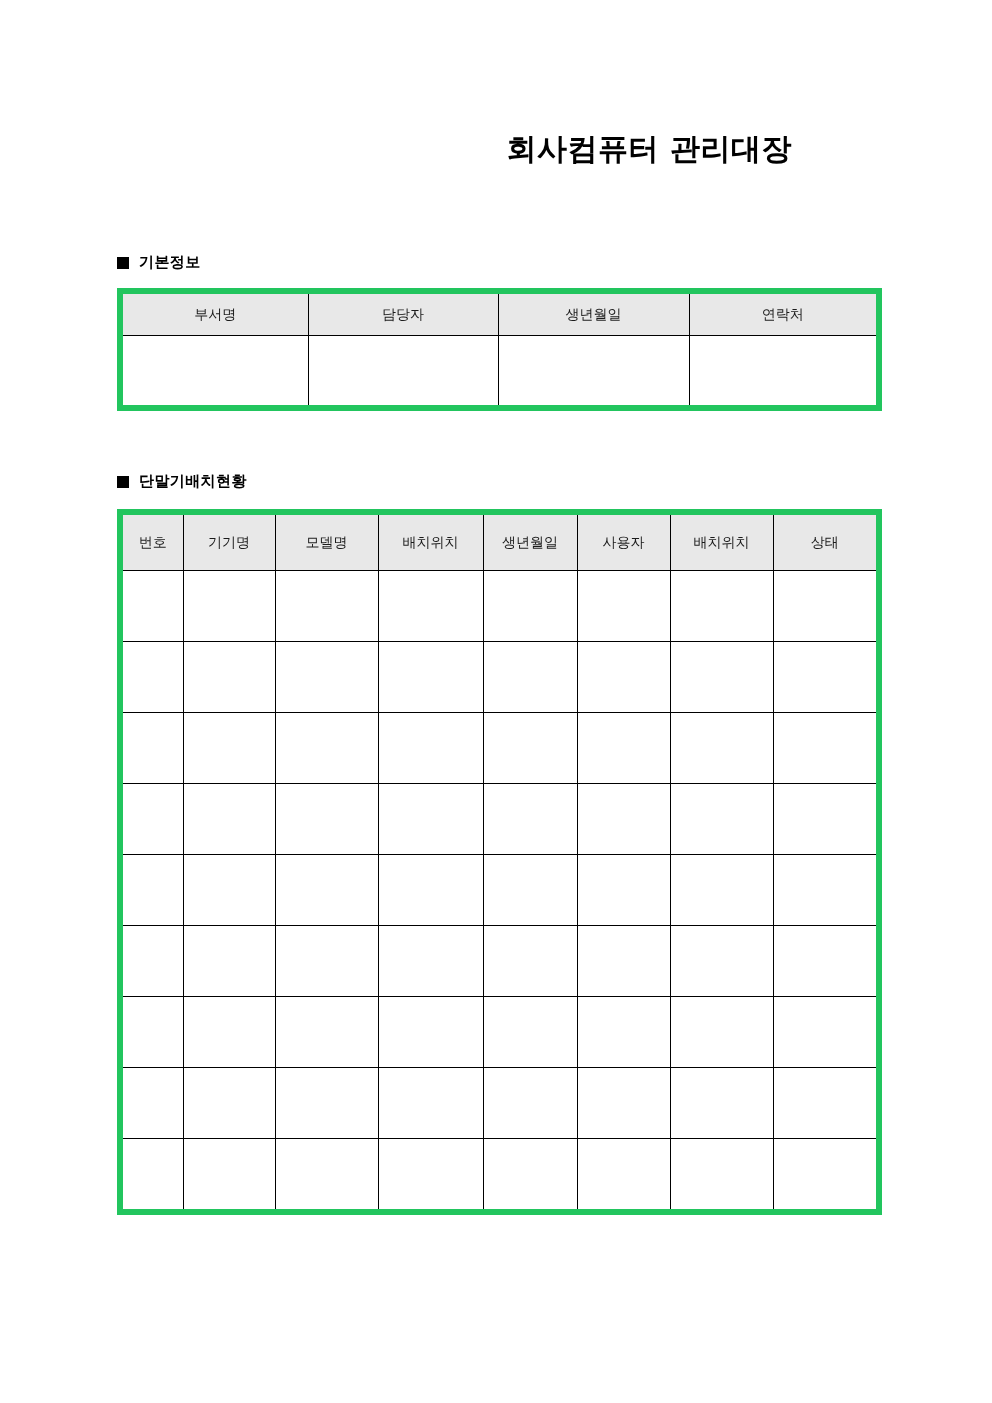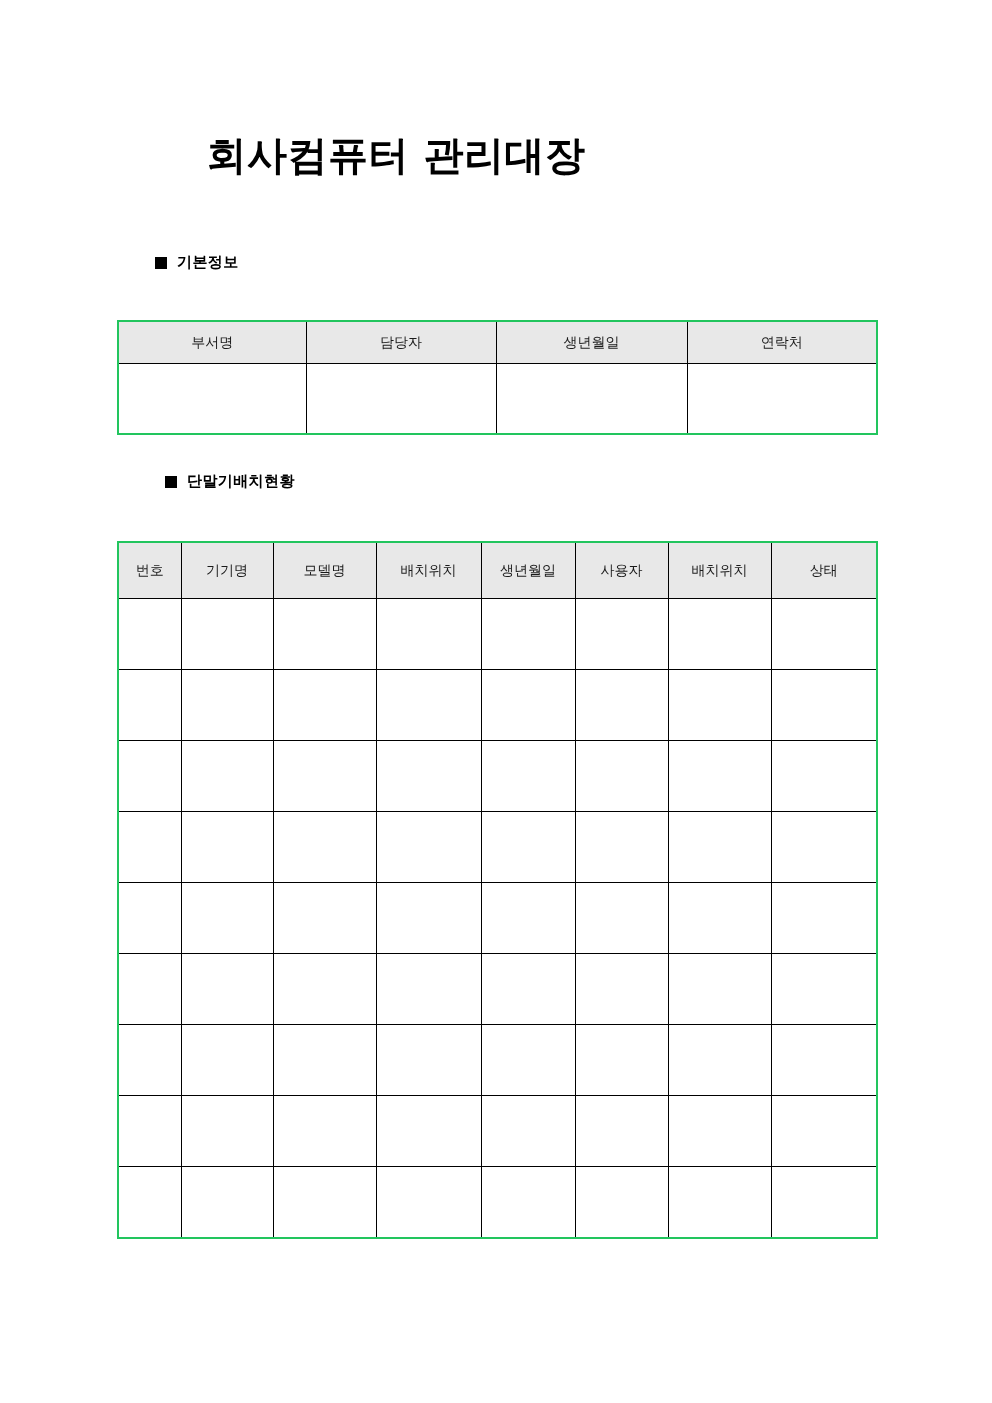--- a/index.html
+++ b/index.html
@@ -24,22 +24,22 @@
     background: #ffffff;
     overflow: hidden;
   }
 
   
   .doc-title {
     position: absolute;
     top: 131px;
     left: 0;
     width: 792px;
-    text-align: center;
-    font-size: 40px;
+    text-align: right;
+    font-size: 30px;
     font-weight: bold;
     letter-spacing: 0.5px;
     line-height: 1.2;
     white-space: pre;
   }
 
   
   .section-head {
     position: absolute;
     left: 117px;
@@ -55,32 +55,31 @@
     width: 12px;
     height: 12px;
     background: #000000;
     margin-right: 10px;
     flex: 0 0 auto;
   }
   .section-head .sect-label {
     letter-spacing: 0.4px;
   }
 
-  #section-basic-head { top: 255px; margin-left: 38px; }
-  #section-device-head { top: 474px; margin-left: 48px; }
+  #section-basic-head { top: 255px; }
+  #section-device-head { top: 474px; }
 
   
   table.doc-table {
     position: absolute;
     left: 117px;
     border-collapse: collapse;
     table-layout: fixed;
     background: #14b8a6;
-    border: 2px solid #22c55e;
-    margin-top: 32px;
+    border: 6px solid #22c55e;
   }
   table.doc-table th,
   table.doc-table td {
     border: 1px solid #000000;
     padding: 0;
     margin: 0;
     text-align: center;
     vertical-align: middle;
     font-weight: normal;
     color: #1a1a1a;

